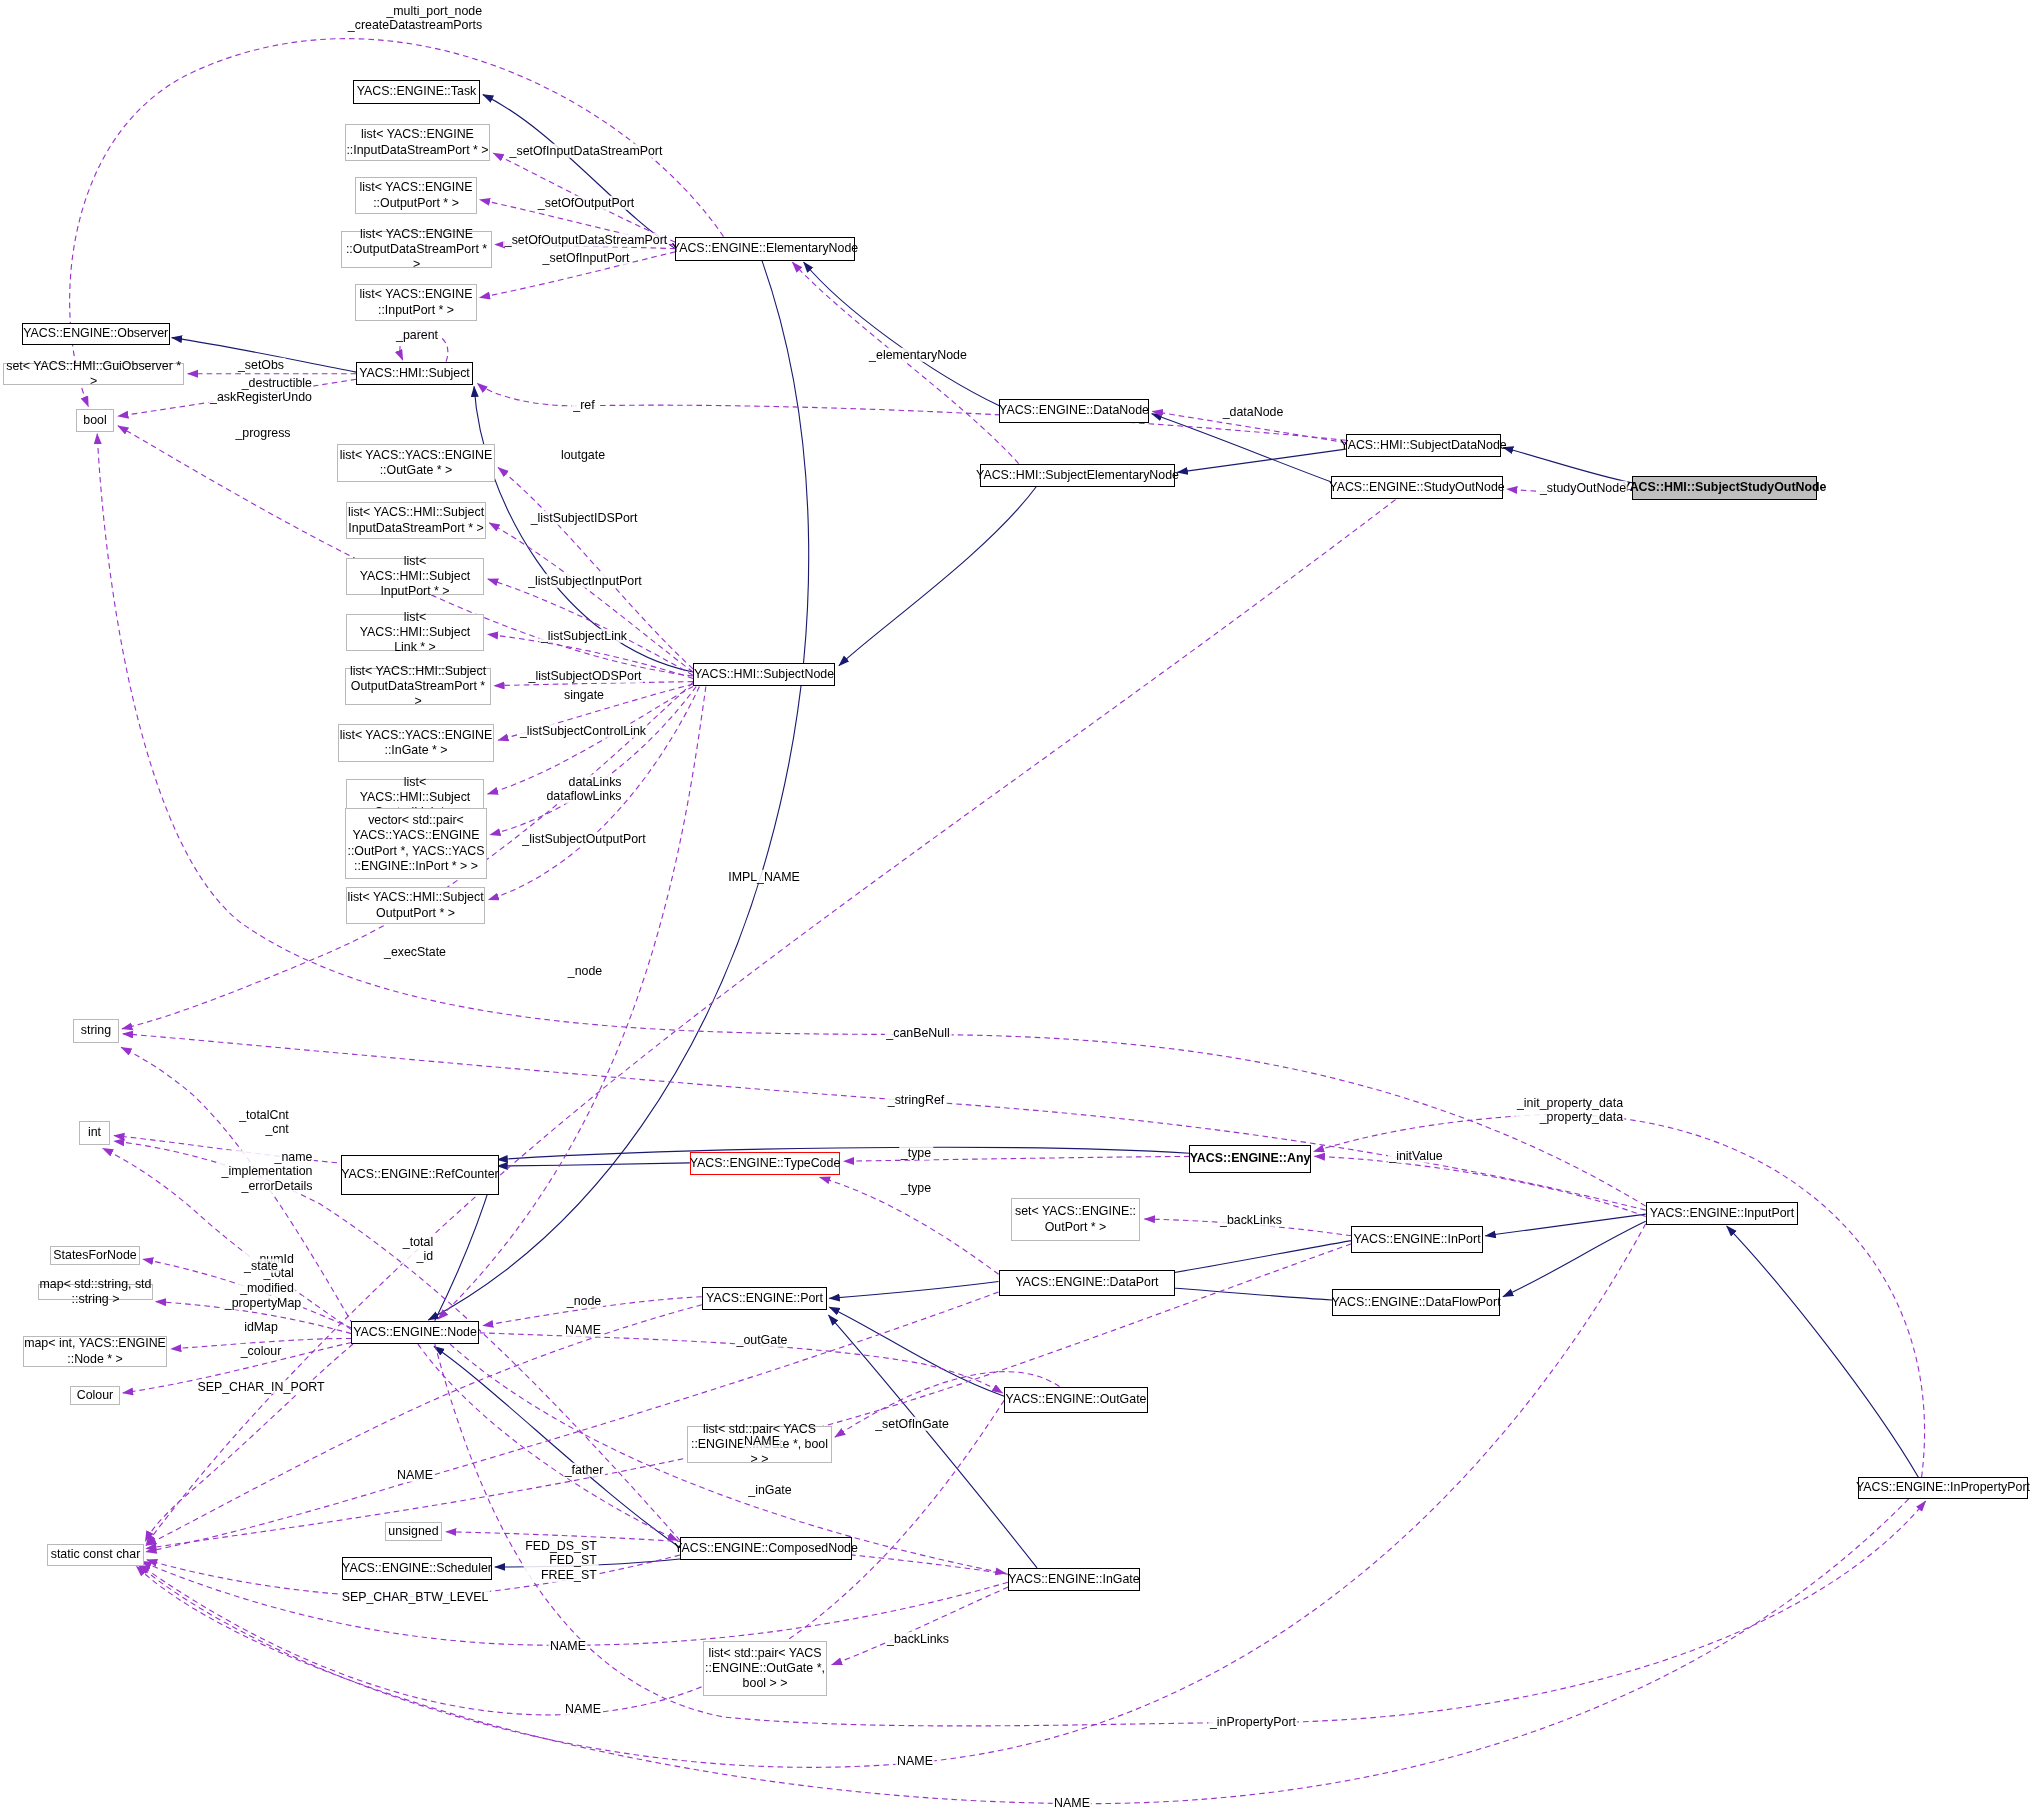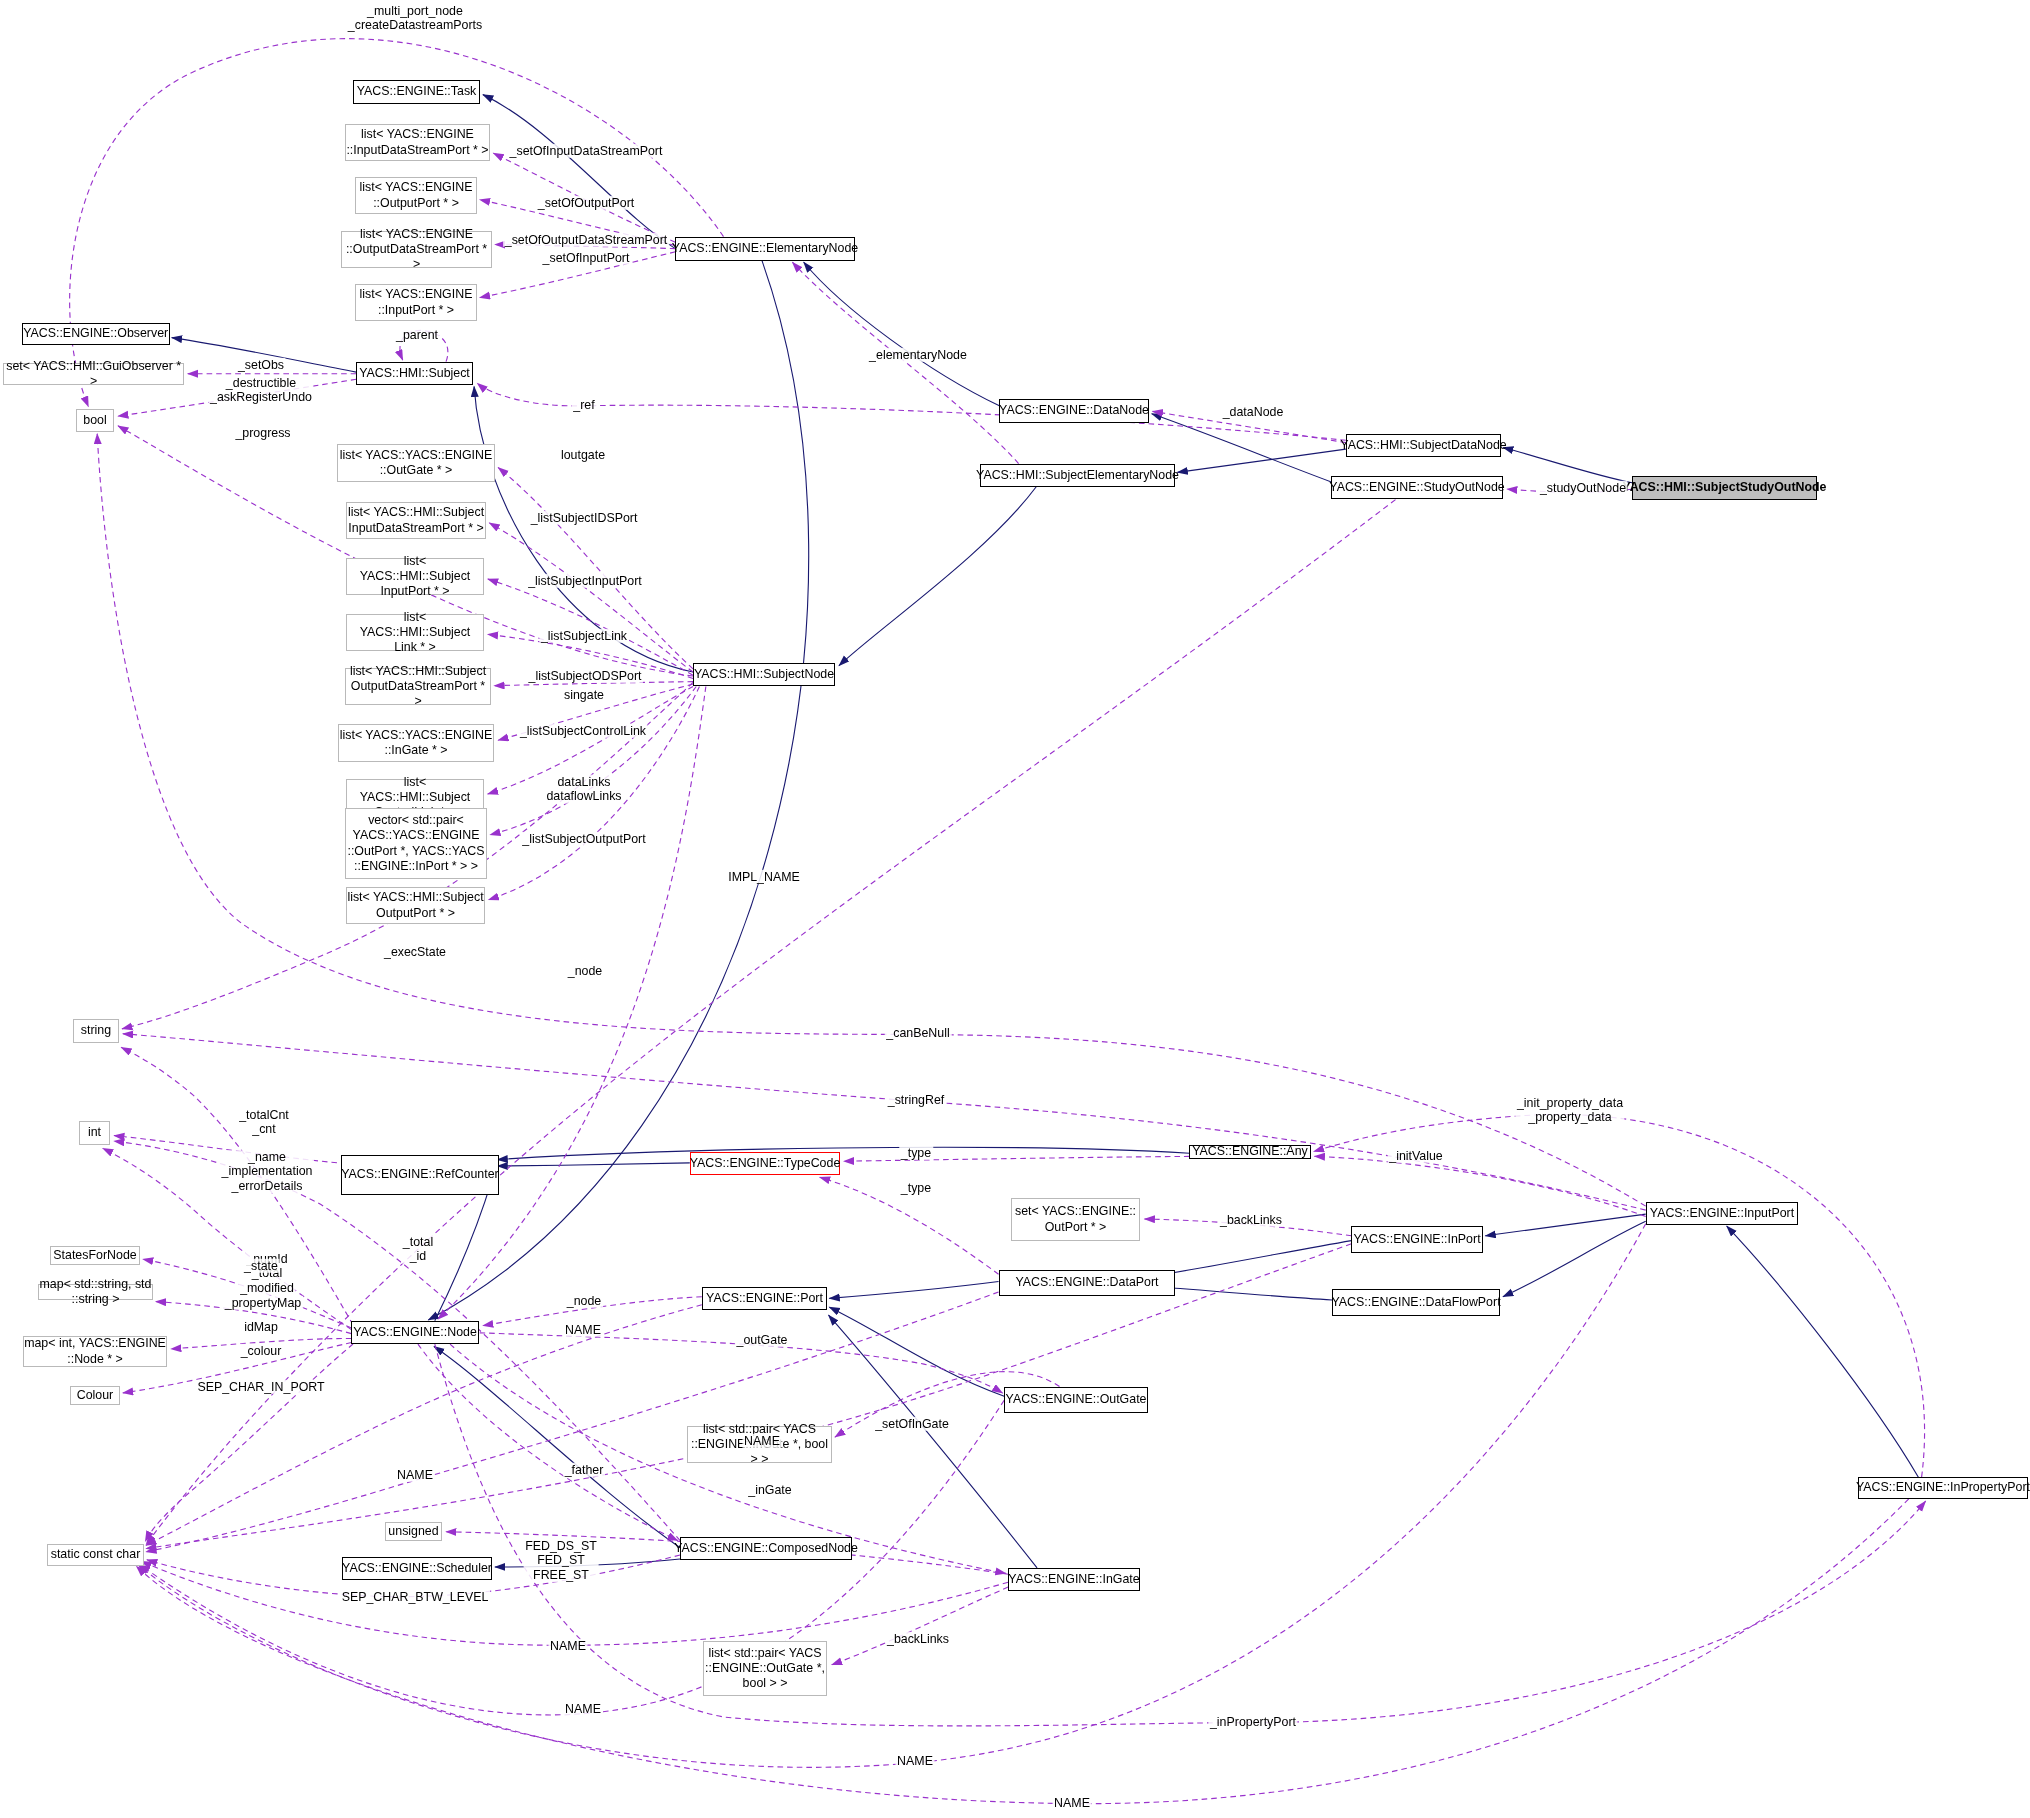--- a/index.html
+++ b/index.html
@@ -8,21 +8,21 @@
   .edge-layer{position:absolute;left:0;top:0;width:2030px;height:1818px;}
   .node-layer{position:absolute;left:0;top:0;width:2030px;height:1818px;}
   .box{position:absolute;display:flex;align-items:center;justify-content:center;
        text-align:center;white-space:pre-line;font-size:12.4px;line-height:15.2px;color:#000;
        background:#fff;box-sizing:border-box;}
   .box.class{border:0.8px solid #000000;}
   .box.template{border:0.8px solid #b9b9b9;}
   .box.highlight{border:0.8px solid #000000;background:#bfbfbf;font-weight:bold;}
   .box.red{border:0.8px solid #ff0000;}
   .edge-label{position:absolute;transform:translate(-50%,-50%);font-size:12.4px;line-height:14.4px;
-      color:#000;text-align:center;white-space:pre-line;background:rgba(255,255,255,0.85);padding:0 1.6px;}
+      color:#000;text-align:right;white-space:pre-line;background:rgba(255,255,255,0.85);padding:0 1.6px;}
   path.inherit{fill:none;stroke:#191970;stroke-width:1.4;}
   path.assoc{fill:none;stroke:#9932cc;stroke-width:1.4;stroke-dasharray:7 5;}
 </style>
 </head>
 <body>
 
 <div class="canvas">
   <svg class="edge-layer" width="2030" height="1818" viewBox="0 0 2531 2267" xmlns="http://www.w3.org/2000/svg">
     <defs>
       <marker id="m-inherit" markerWidth="15" markerHeight="12" refX="13" refY="5" orient="auto" markerUnits="userSpaceOnUse">
@@ -152,21 +152,21 @@
       <div class="box template" style="left: 345px; top: 808px; width: 142px; height: 71px;">vector&lt; std::pair&lt;
 YACS::YACS::ENGINE
 ::OutPort *, YACS::YACS
 ::ENGINE::InPort * &gt; &gt;</div>
       <div class="box template" style="left: 346px; top: 887px; width: 139px; height: 37px;">list&lt; YACS::HMI::Subject
 OutputPort * &gt;</div>
       <div class="box template" style="left: 73px; top: 1019px; width: 46px; height: 24px;">string</div>
       <div class="box template" style="left: 79px; top: 1121px; width: 31px; height: 24px;">int</div>
       <div class="box class" style="left: 341px; top: 1155px; width: 158px; height: 40px;">YACS::ENGINE::RefCounter</div>
       <div class="box red" style="left: 690px; top: 1152px; width: 150px; height: 23px;">YACS::ENGINE::TypeCode</div>
-      <div class="box class" style="left: 1189px; top: 1145px; width: 122px; height: 14px;">YACS::ENGINE::Any</div>
+      <div class="box class" style="left: 1189px; top: 1145px; width: 122px; height: 28px; font-weight: bold;">YACS::ENGINE::Any</div>
       <div class="box template" style="left: 1011px; top: 1198px; width: 129px; height: 43px;">set&lt; YACS::ENGINE::
 OutPort * &gt;</div>
       <div class="box class" style="left: 1351px; top: 1226px; width: 132px; height: 27px;">YACS::ENGINE::InPort</div>
       <div class="box class" style="left: 999px; top: 1270px; width: 176px; height: 26px;">YACS::ENGINE::DataPort</div>
       <div class="box class" style="left: 1332px; top: 1289px; width: 168px; height: 26.5px;">YACS::ENGINE::DataFlowPort</div>
       <div class="box class" style="left: 1646px; top: 1202px; width: 152px; height: 23px;">YACS::ENGINE::InputPort</div>
       <div class="box class" style="left: 702px; top: 1287px; width: 125px; height: 22.5px;">YACS::ENGINE::Port</div>
       <div class="box class" style="left: 1004px; top: 1387px; width: 144px; height: 26px;">YACS::ENGINE::OutGate</div>
       <div class="box class" style="left: 351px; top: 1321px; width: 128px; height: 23px;">YACS::ENGINE::Node</div>
       <div class="box template" style="left: 50px; top: 1246px; width: 90px; height: 19px;">StatesForNode</div>

